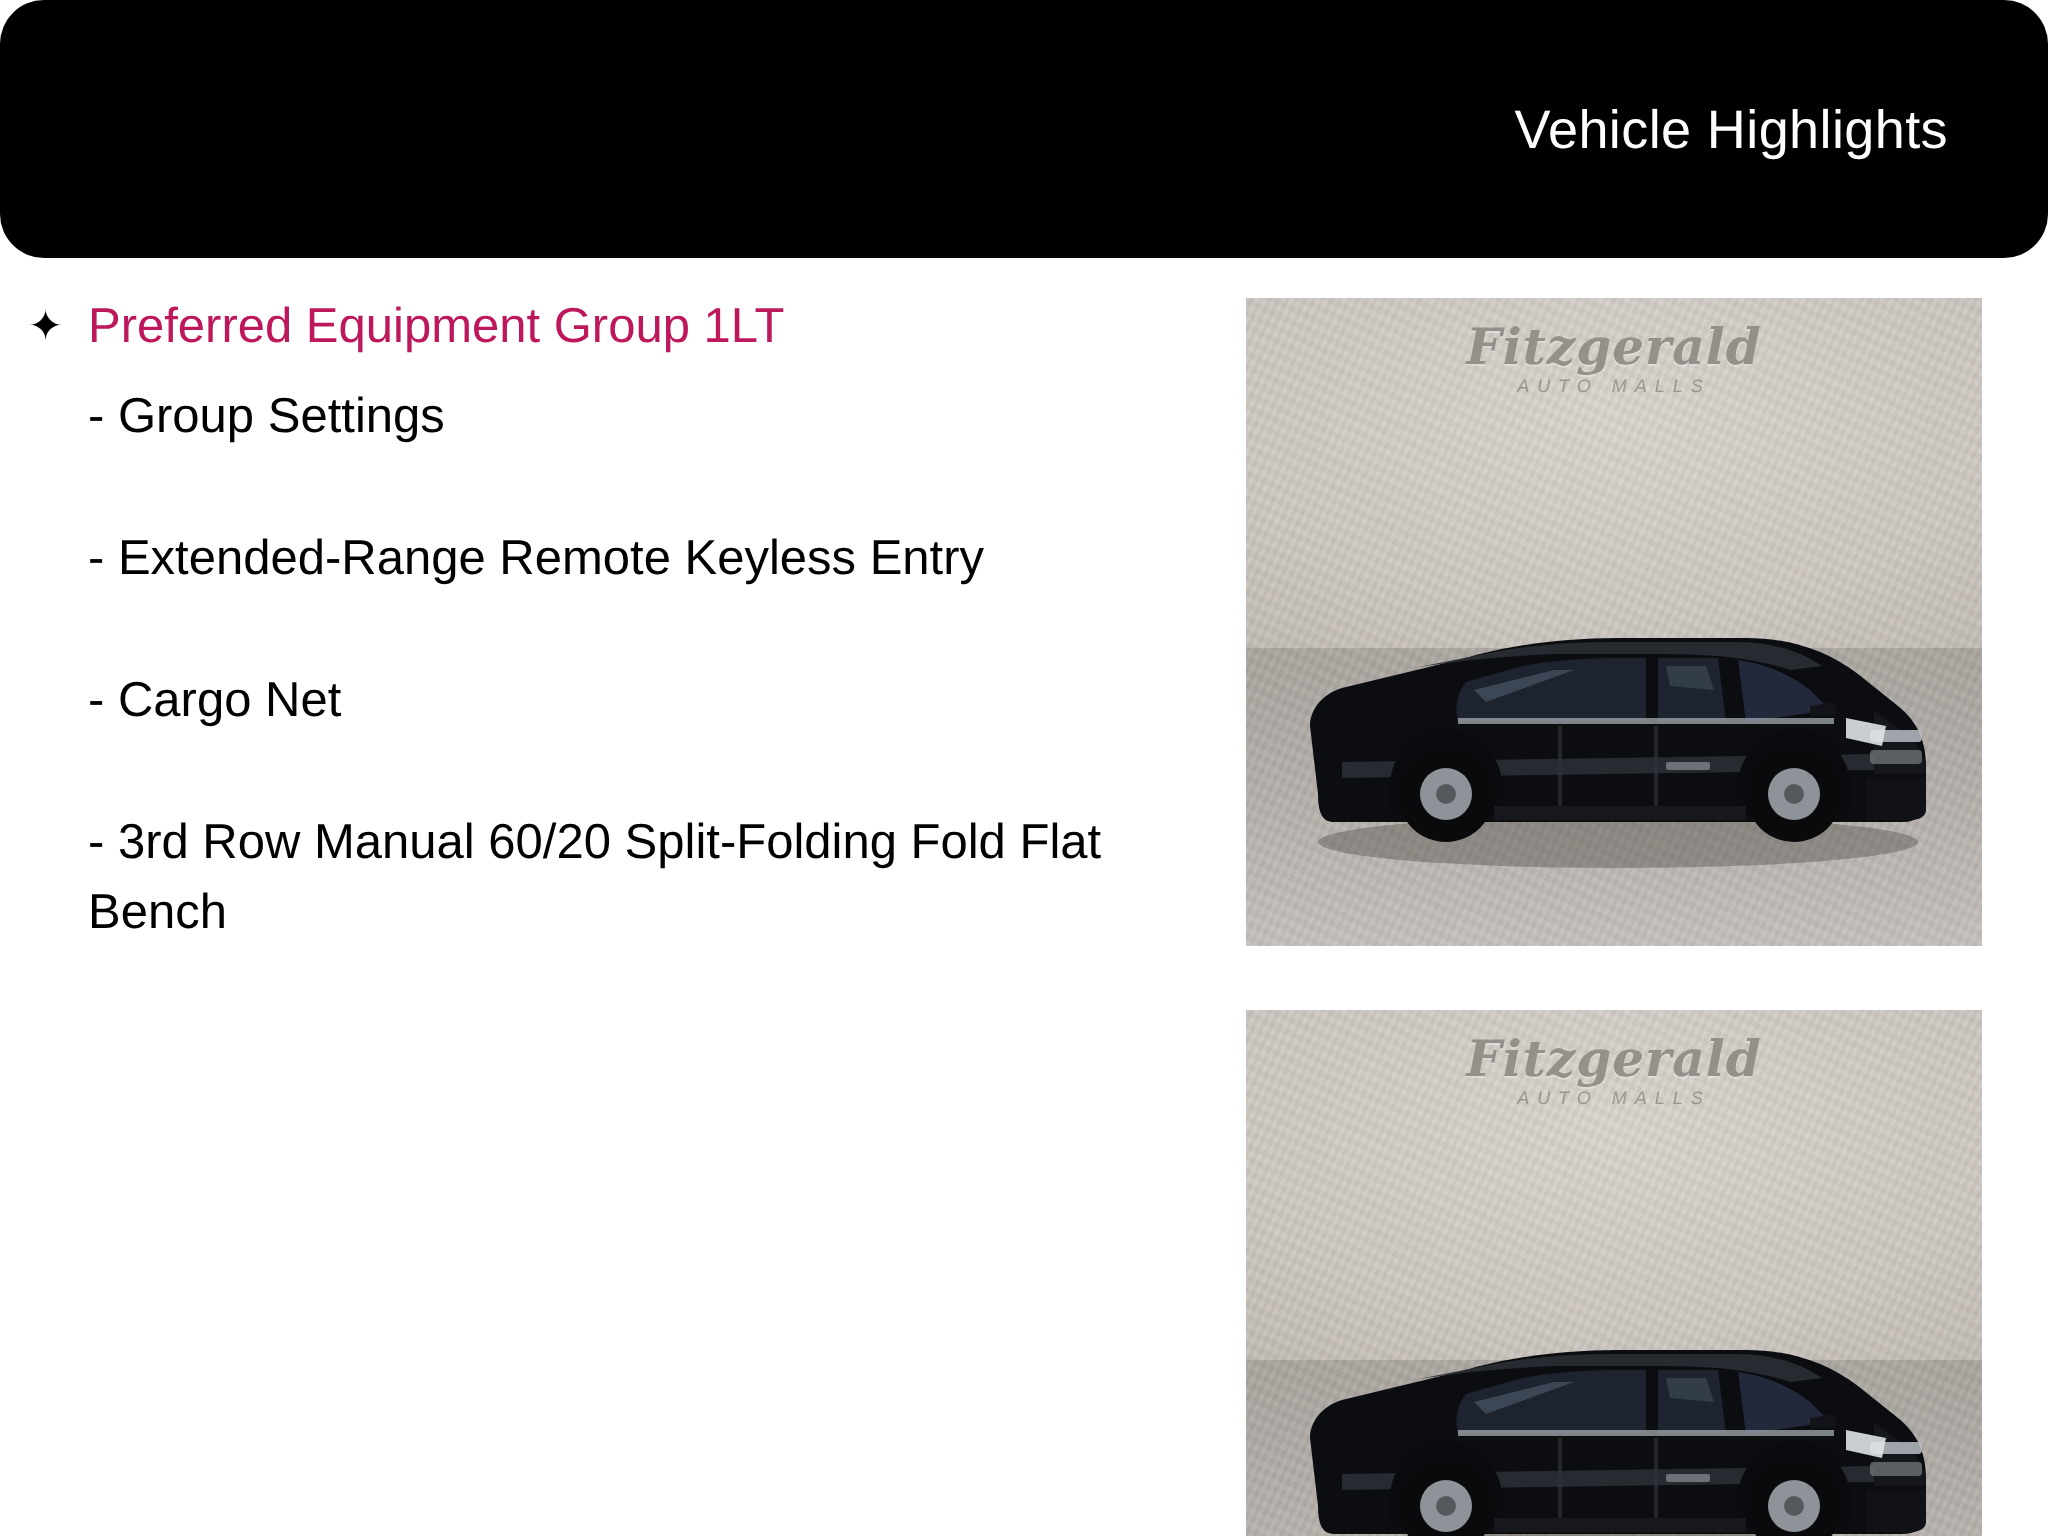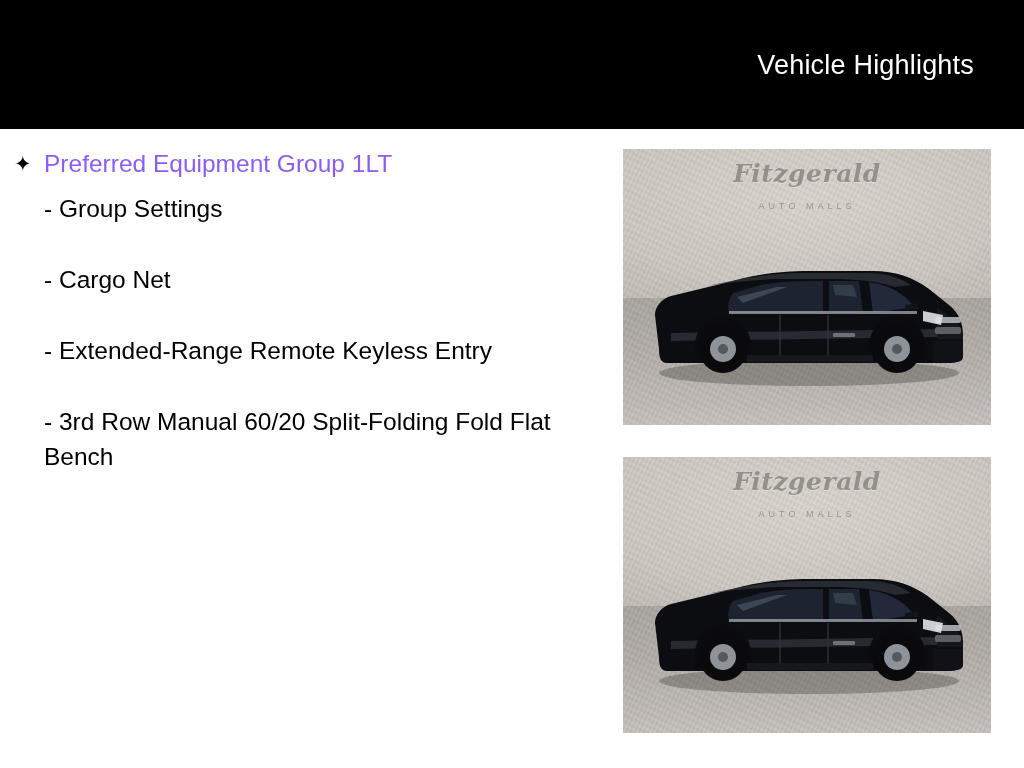--- a/index.html
+++ b/index.html
@@ -21,20 +21,21 @@
     background: #ffffff;
   }
   
   .header {
     position: absolute;
     left: 0;
     top: 0;
     width: 1024px;
     height: 129px;
     background: #000000;
+    border-radius: 22px;
   }
   .header-title {
     position: absolute;
     right: 50px;
     top: 50px;
     color: #ffffff;
     font-size: 27px;
     line-height: 30px;
     letter-spacing: 0.2px;
     white-space: nowrap;
@@ -63,41 +64,41 @@
     min-width: 30px;
     text-align: left;
     font-size: 21px;
     line-height: 34px;
     color: #000000;
     padding-left: 2px;
   }
   .bullet-main-text {
     font-size: 24.5px;
     line-height: 34px;
-    color: #8b5cf6;
+    color: #be185d;
   }
   .sub-item {
     font-size: 24.5px;
     line-height: 35px;
     color: #000000;
     margin-left: 32px;
     margin-bottom: 36px;
     max-width: 545px;
   }
   
   .img-col {
     position: absolute;
     left: 623px;
     top: 20px;
     width: 368px;
   }
   .photo {
     position: relative;
     width: 368px;
-    height: 276px;
+    height: 324px;
     overflow: hidden;
     background: #fef9c3;
     margin-bottom: 32px;
   }
   
   .photo .backdrop {
     position: absolute;
     inset: 0;
     background:
       radial-gradient(ellipse 120% 70% at 50% 18%, #d9d4cd 0%, #cdc7c0 45%, #bdb7b0 75%, #ada7a0 100%);
@@ -133,21 +134,22 @@
     font-size: 25px;
     letter-spacing: 0.5px;
     line-height: 26px;
     color: #8a8680;
     text-shadow: 0 1px 0 rgba(255,255,255,0.35);
   }
   .photo .wm-sub {
     font-size: 9px;
     letter-spacing: 4px;
     color: #8f8b85;
-    margin-top: 14px;
+    margin-top: 1px;
+    font-style: italic;
   }
   
   .suv {
     position: absolute;
     left: 14px;
     bottom: 34px;
     width: 340px;
     height: 150px;
   }
   .suv svg { display: block; width: 100%; height: 100%; }
@@ -164,22 +166,22 @@
   <div class="content">
 
     <div class="bullet-col">
 
       <div class="bullet-row">
         <span class="star-icon">✦</span>
         <span class="bullet-main-text">Preferred Equipment Group 1LT</span>
       </div>
 
       <div class="sub-item">- Group Settings</div>
+      <div class="sub-item">- Extended-Range Remote Keyless Entry</div>
       <div class="sub-item">- Cargo Net</div>
-      <div class="sub-item">- Extended-Range Remote Keyless Entry</div>
       <div class="sub-item">- 3rd Row Manual 60/20 Split-Folding Fold Flat Bench</div>
     </div>
 
     <div class="img-col">
 
       <div class="photo">
         <div class="backdrop"></div>
         <div class="floor"></div>
         <div class="grain"></div>
         <div class="watermark">

